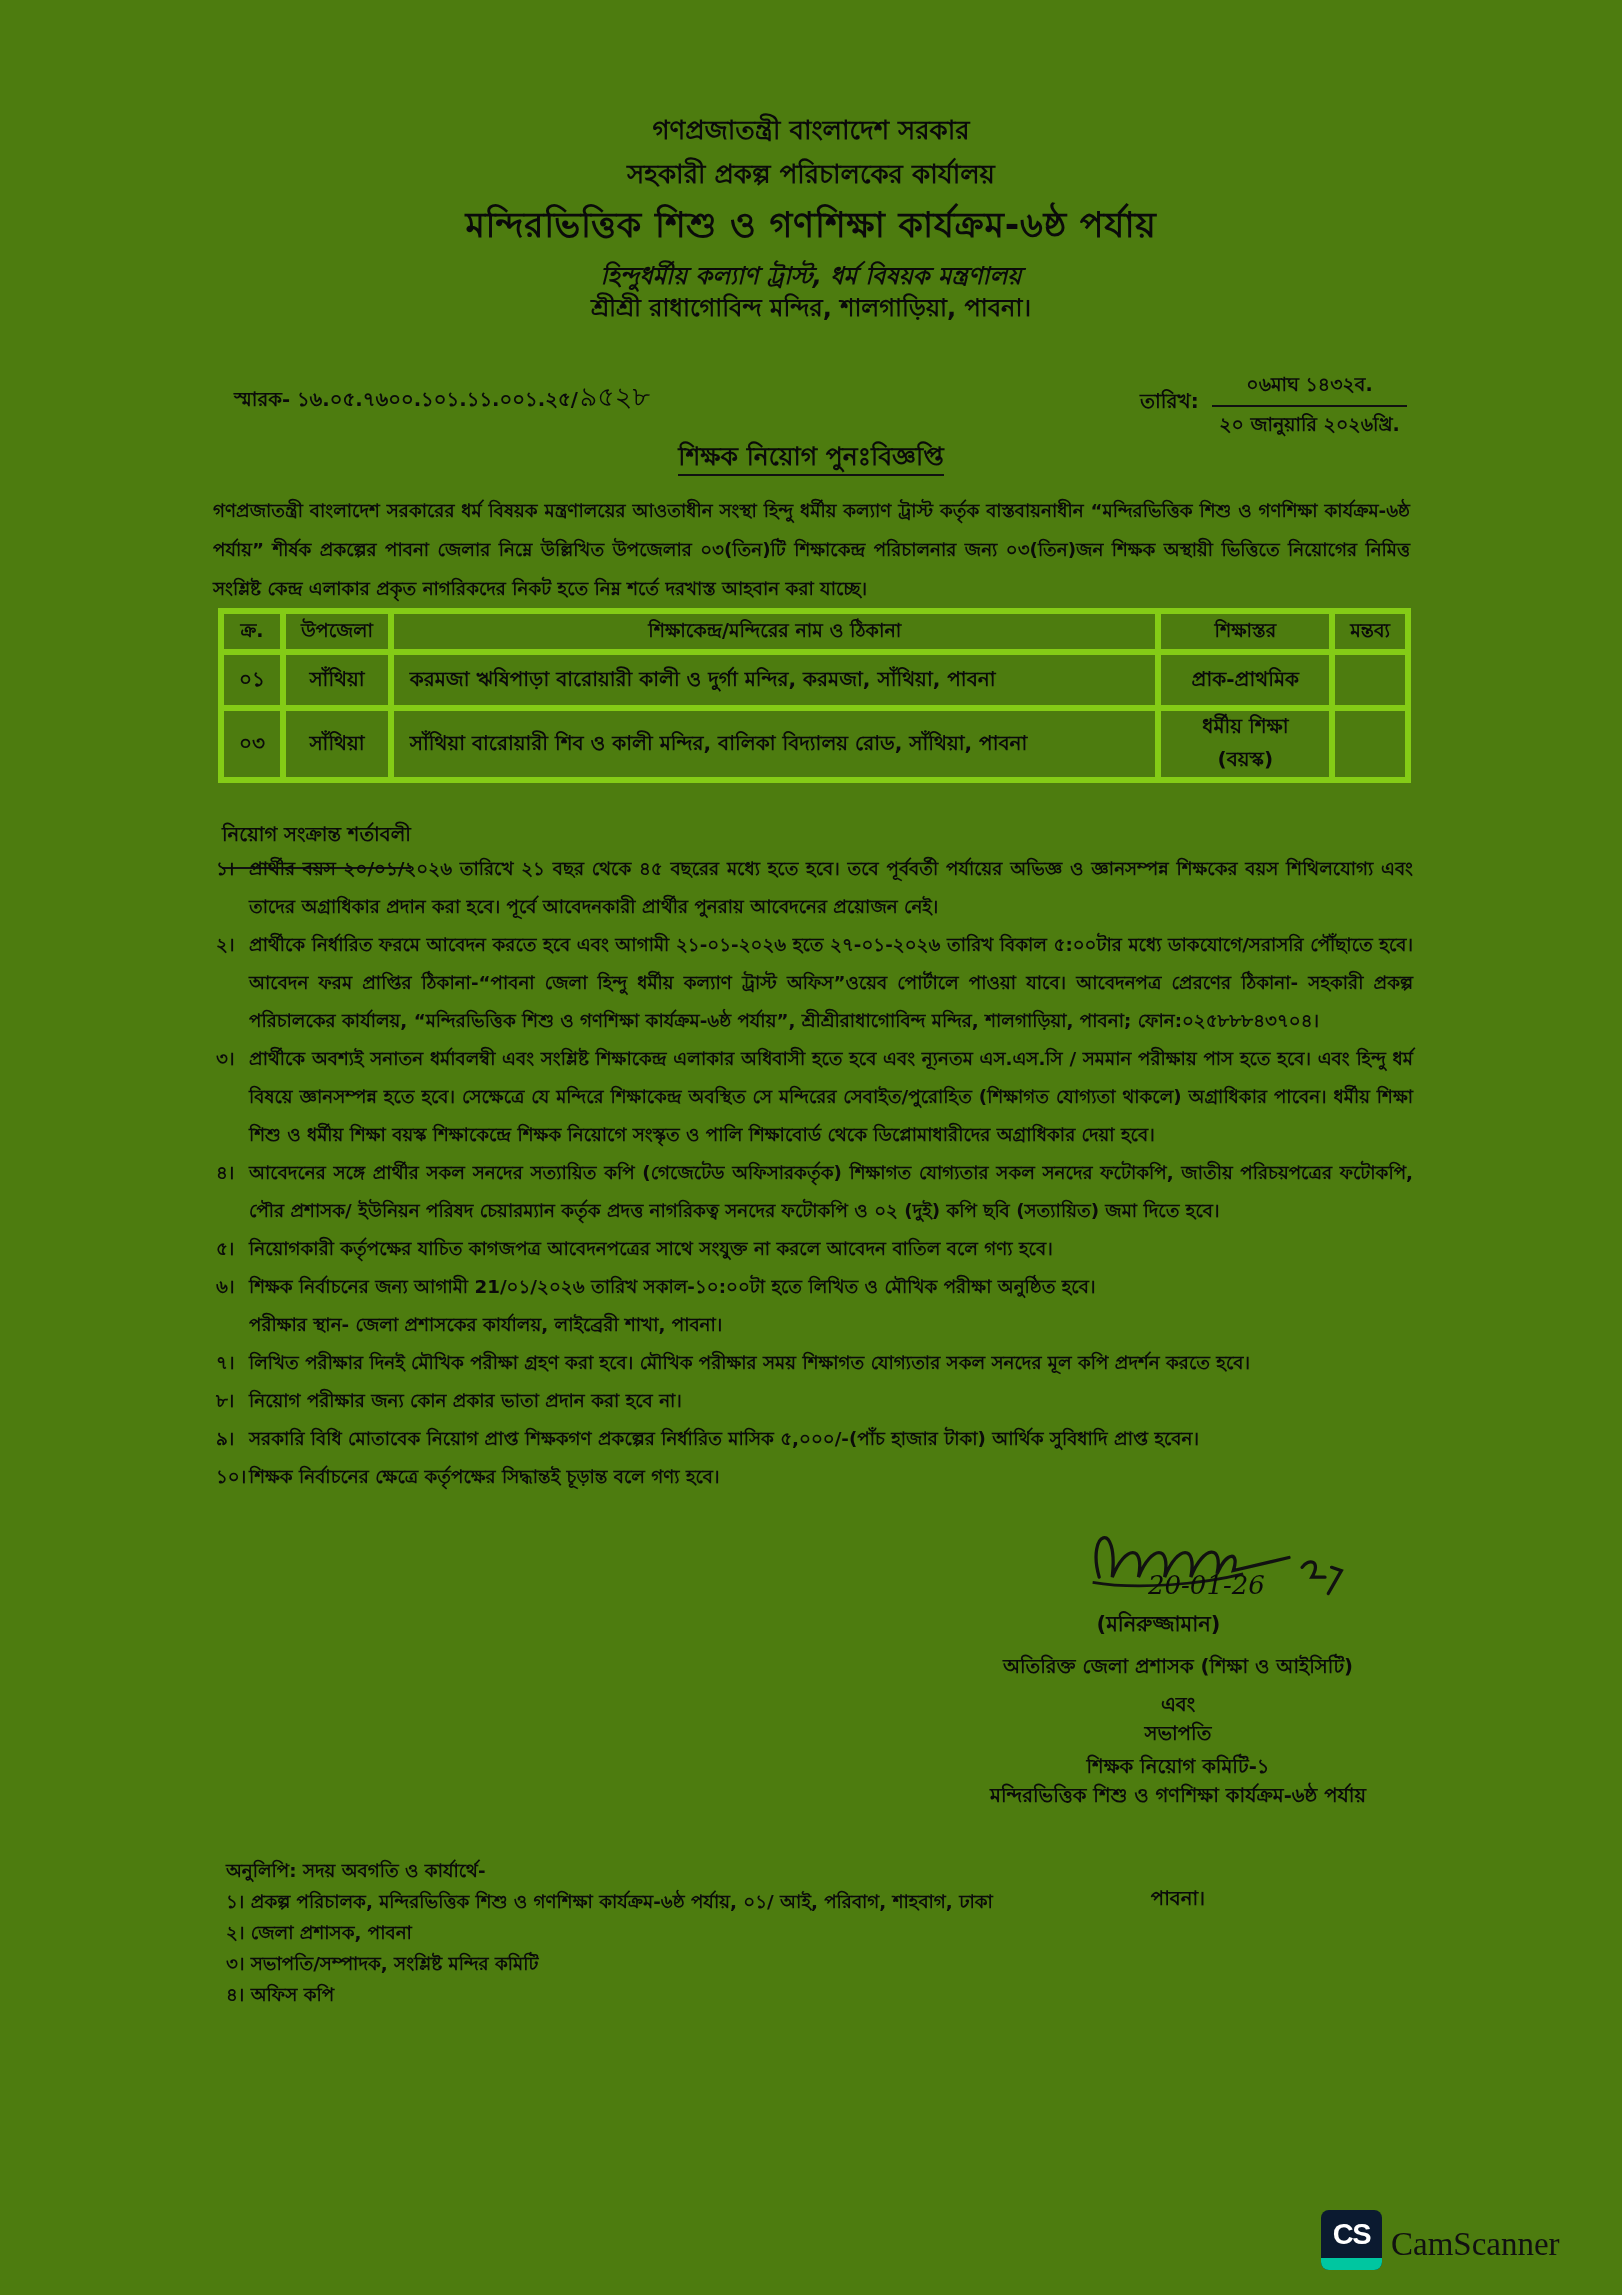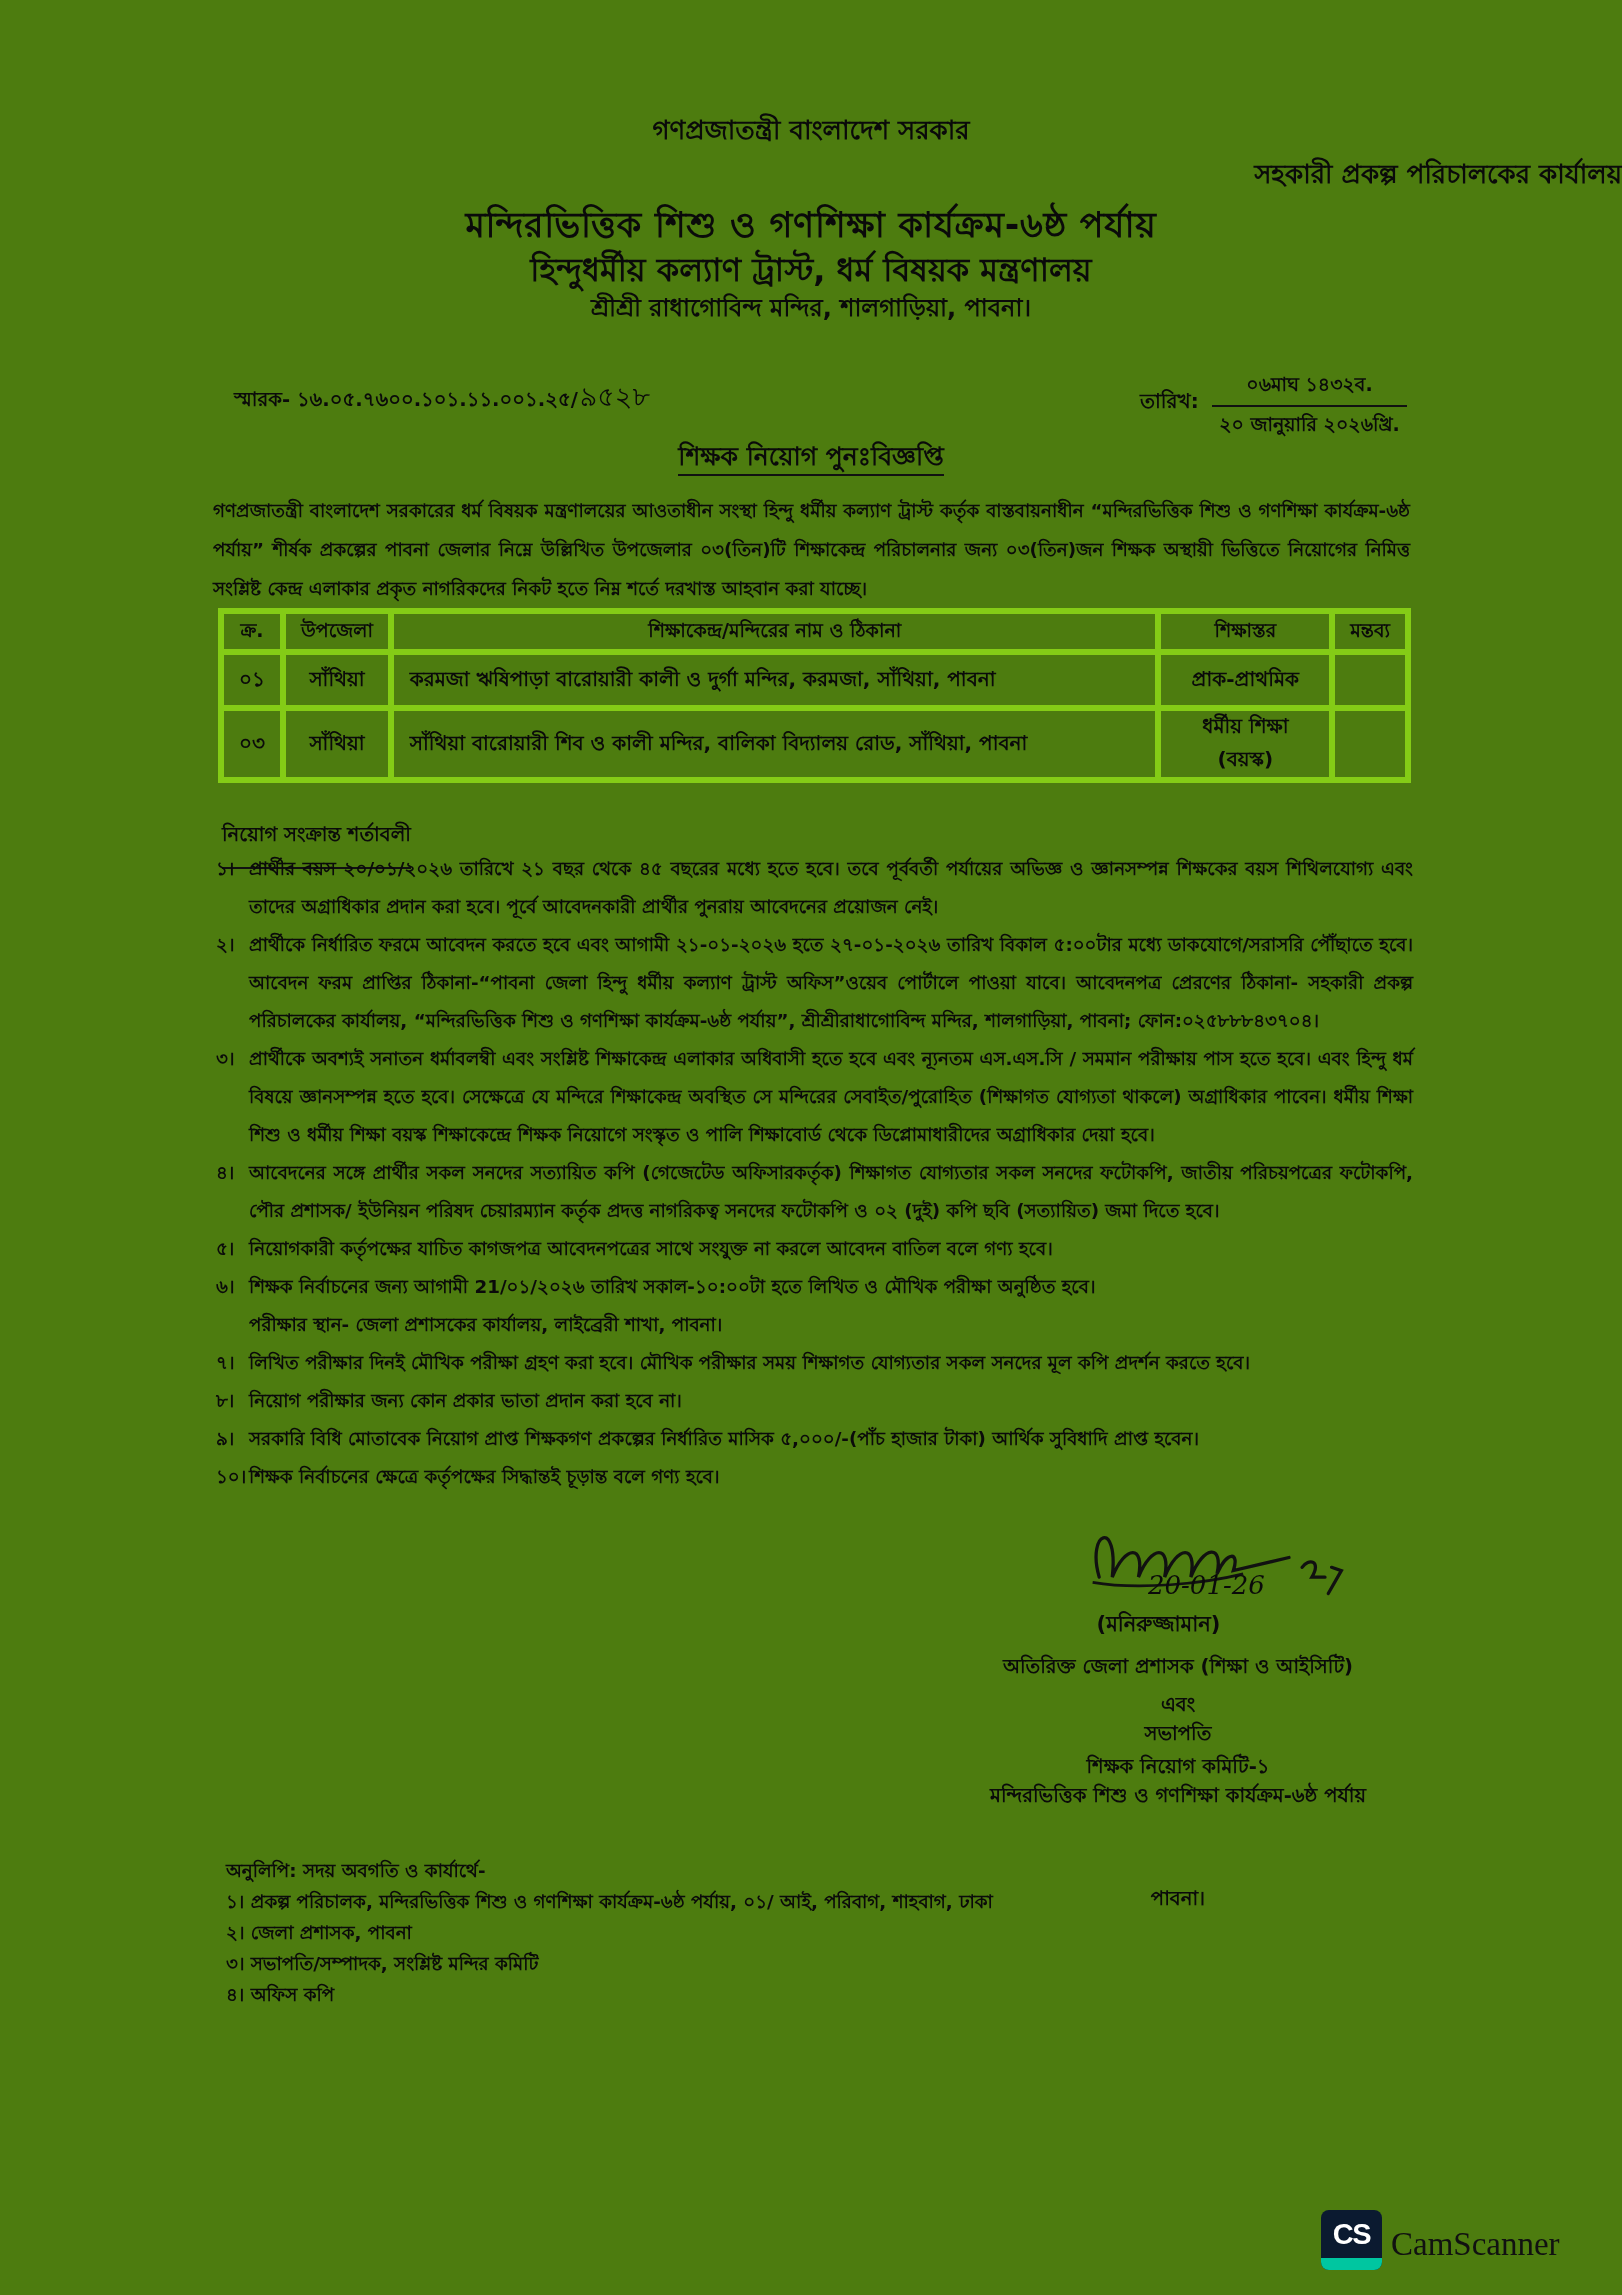--- a/index.html
+++ b/index.html
@@ -2,23 +2,23 @@
 <html style="font-size:10.5px"><head>
 <meta charset="utf-8">
 <style>
   html, body { margin: 0; padding: 0; background: #ffffff; }
   body { width: 1622px; height: 2295px; position: relative; overflow: hidden;
          font-family: "DejaVu Sans", "Liberation Sans", sans-serif; color: #0a0a0a; }
   .page { position: absolute; left: 0; top: 0; width: 1622px; height: 2295px; background: #4d7c0f; }
 
   .hdr { position: absolute; left: 0; width: 1622px; text-align: center; white-space: nowrap; }
   .h1 { top: 110px; font-size: 26px; font-weight: bold; }
-  .h2 { top: 154px; font-size: 26px; font-weight: bold; text-align: right; }
+  .h2 { top: 154px; font-size: 26px; font-weight: bold; }
   .h3 { top: 198px; font-size: 35px; font-weight: bold; letter-spacing: 0.7px; }
-  .h4 { top: 245px; font-size: 32px; font-weight: bold; }
+  .h4 { top: 257px; font-size: 24px; font-weight: bold; font-style: italic; }
   .h5 { top: 289px; font-size: 24px; font-weight: bold; }
 
   .memo { position: absolute; left: 234px; top: 376px; font-size: 19.6px; font-weight: bold; white-space: nowrap; }
   .memo .hand { font-size: 27px; font-weight: normal; margin-left: 2px; font-family: "DejaVu Serif", serif; }
 
   .date-label { position: absolute; left: 1140px; top: 386px; font-size: 20px; font-weight: bold; }
   .date-frac { position: absolute; left: 1212px; top: 370px; width: 195px; text-align: center; }
   .date-top { font-size: 19px; font-weight: bold; display: block; padding-bottom: 2.6px; }
   .date-line { border-top: 2px solid #111; }
   .date-bot { font-size: 19px; font-weight: bold; display: block; padding-top: 3.9px; }

